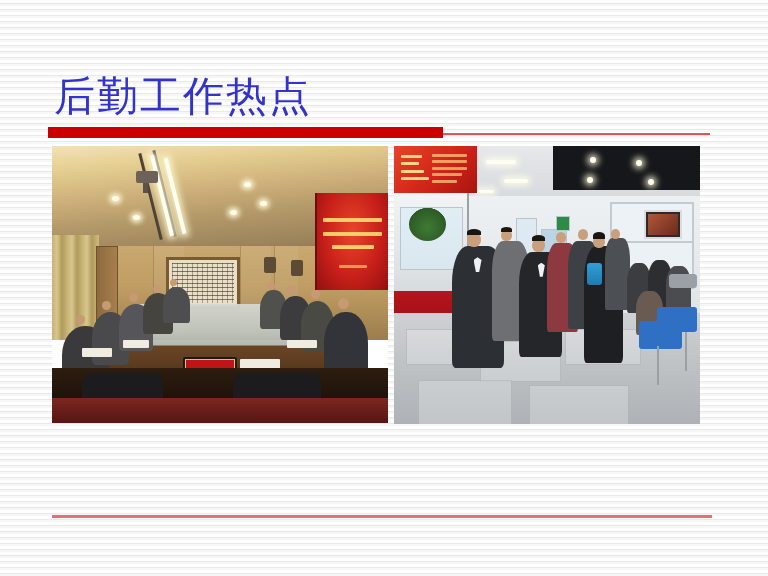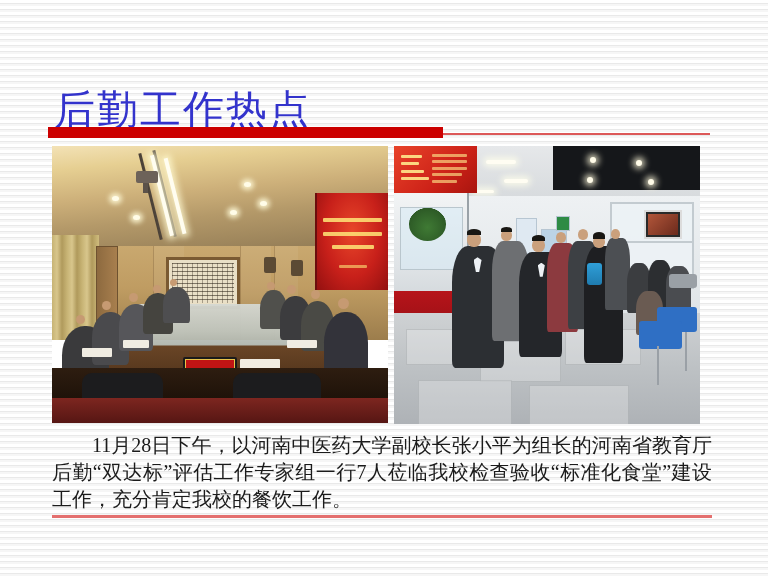--- a/index.html
+++ b/index.html
@@ -31,21 +31,20 @@
     left: 54px;
     top: 72px;
     width: 660px;
     height: 50px;
     color: #3333cc;
     font-family: "Liberation Serif", "DejaVu Serif", serif;
     font-size: 41px;
     line-height: 48px;
     letter-spacing: 2px;
     white-space: nowrap;
-    margin-top: 14px;
   }
 
   
   #accent-thin {
     position: absolute;
     left: 48px;
     top: 133px;
     width: 662px;
     height: 2px;
     background: #d02020;
@@ -485,17 +484,16 @@
       <div class="rp-diner" style="left:79%;top:52%;width:9%;height:16%;background:#6a5b52;"></div>
 
       <div class="rp-seat" style="left:86%;top:58%;width:13%;height:9%;"></div>
       <div class="rp-seat" style="left:80%;top:63%;width:14%;height:10%;"></div>
       <div class="rp-seat-leg" style="left:86%;top:72%;height:14%;"></div>
       <div class="rp-seat-leg" style="left:95%;top:67%;height:14%;"></div>
       <div class="rp-seat" style="left:90%;top:46%;width:9%;height:5%;background:#9aa0a6;"></div>
     </div>
   </div>
 
-  <div id="body-text">11月28日下午，以河南中医药大学副校长张小平为组长的河南省教育厅后勤“双达标”评估工作专家组一行7人莅临我校检查验收“标准化食堂”建设工作，充分肯定我校的餐饮工作。</div>
 
   <div id="bottom-rule"></div>
 
 </div>
 
 </body></html>

